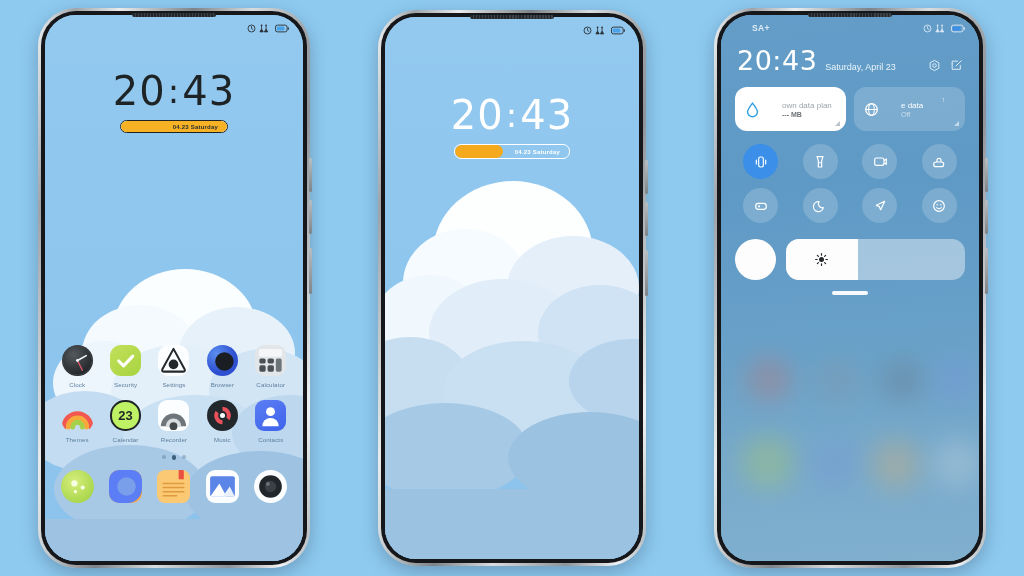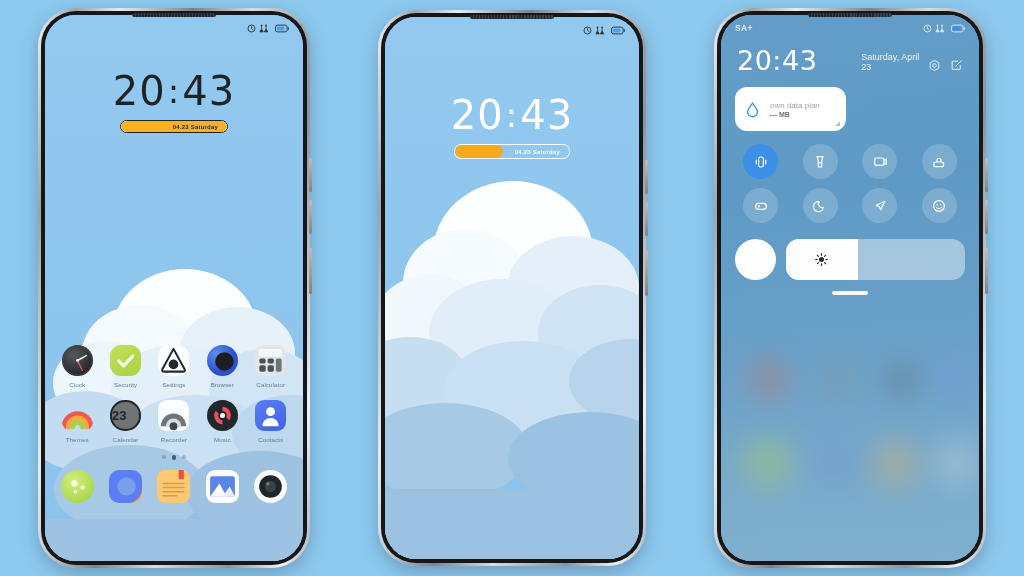--- a/index.html
+++ b/index.html
@@ -38,21 +38,21 @@
   }
   .btn-side.v1 { top:150px; height:34px; }
   .btn-side.v2 { top:192px; height:34px; }
   .btn-side.pw { top:240px; height:46px; }
 
   
   .wall { position:absolute; inset:0; background:linear-gradient(180deg,#93c9ef 0%,#8fc6ee 45%,#8cc3ec 100%); }
 
   
   .statusbar {
-    position:absolute; top:0; left:0; right:0; height:26px;
+    position:absolute; top:0; left:17px; right:0; height:26px;
     display:flex; align-items:center; justify-content:space-between;
     padding:0 14px; z-index:8;
     font-size:8px; letter-spacing:.3px;
   }
   .sb-left { color:#e8f3fb; font-size:8.5px; font-weight:600; opacity:.92; }
   .sb-right { display:flex; align-items:center; gap:3px; }
   .sb-right svg { display:block; }
 
   
   .clockwrap { position:absolute; top:56px; left:0; right:0; text-align:center; z-index:6; }
@@ -93,25 +93,25 @@
   .dock { display:flex; justify-content:space-around; padding:0 8px; }
   .dock .icon { width:33px; height:33px; border-radius:10px; margin-bottom:0; }
 
   
   .cc-blurbg { position:absolute; inset:0; background:linear-gradient(175deg,#6ea5cd 0%,#5f9ac6 30%,#6aa2c8 58%,#7faecb 78%,#8bb6cf 100%); }
   .cc-blob { position:absolute; border-radius:50%; filter:blur(13px); opacity:.55; }
   .cc-scrim { position:absolute; inset:0; background:linear-gradient(180deg,rgba(90,150,195,.55),rgba(110,165,205,.35)); }
   .cc { position:absolute; inset:0; z-index:7; padding:0 14px; }
   .cc-head { display:flex; align-items:flex-end; gap:8px; padding:32px 2px 0; }
   .cc-time { font-size:27px; color:#fff; font-weight:400; line-height:1; font-family:"DejaVu Sans", sans-serif; letter-spacing:.5px; }
-  .cc-date { font-size:9px; color:#eaf3fa; padding-bottom:2px; flex:1;margin-left:36px; }
+  .cc-date { font-size:9px; color:#eaf3fa; padding-bottom:2px; flex:1; }
   .cc-head-ic { display:flex; gap:9px; padding-bottom:2px; }
 
   .tiles { display:grid; grid-template-columns:1fr 1fr; gap:8px; margin-top:13px; }
-  .tile { height:44px; border-radius:12px; padding:7px 9px; position:relative; display:flex; align-items:center; gap:9px; }
+  .tile { height:44px; border-radius:12px; padding:7px 9px; position:relative; display:flex; align-items:center; gap:21px; }
   .tile.on { background:#ffffff; }
   .tile.off { background:rgba(255,255,255,.18); }
   .tile-txt { display:flex; flex-direction:column; gap:1px; min-width:0; }
   .tile-title { font-size:8px; white-space:nowrap; overflow:hidden; }
   .tile-sub { font-size:7px; opacity:.75; }
   .tile.on .tile-title { color:#9aa4ab; }
   .tile.on .tile-sub { color:#3c4347; font-weight:700; }
   .tile.off .tile-title { color:#ffffff; }
   .tile.off .tile-sub { color:#e2eef7; }
   .tile-corner { position:absolute; right:6px; bottom:5px; width:0; height:0;
@@ -246,21 +246,21 @@
             <div class="icon" style="background:transparent">
               <svg viewBox="0 0 32 32" width="31" height="31">
                   <path d="M2 28 A14 14 0 0 1 30 28" fill="none" stroke="#f2584f" stroke-width="5" stroke-linecap="round"></path>
                   <path d="M6.5 28 A9.5 9.5 0 0 1 25.5 28" fill="none" stroke="#f7a93c" stroke-width="5" stroke-linecap="round"></path>
                   <path d="M11 28 A5 5 0 0 1 21 28" fill="none" stroke="#a6cf4a" stroke-width="5" stroke-linecap="round"></path>
                 </svg>
             </div>
             <div class="applabel">Themes</div>
           </div>
           <div class="app">
-            <div class="icon" style="border-radius:15px;background:#737373;border:2.2px solid #1f2427;display:flex;align-items:center;justify-content:flex-start">
+            <div class="icon" style="border-radius:15px;background:#bef264;border:2.2px solid #1f2427;display:flex;align-items:center;justify-content:center">
               <span style="font-size:13px;font-weight:700;color:#1f2427;font-family:'Liberation Sans',sans-serif">23</span>
             </div>
             <div class="applabel">Calendar</div>
           </div>
           <div class="app">
             <div class="icon" style="border-radius:9px;background:#fbfdfe">
               <svg viewBox="0 0 32 32" width="31" height="31">
                   <path d="M3 27 A13 13 0 0 1 29 27 Z" fill="#6f767b"></path>
                   <path d="M8 27 A8 8 0 0 1 24 27 Z" fill="#d9dde0"></path>
                   <circle cx="16" cy="27" r="4" fill="#41474b"></circle>
@@ -459,20 +459,33 @@
                 <path d="M12 3 C7 9.5 5 12.5 5 15.3 A7 7 0 0 0 19 15.3 C19 12.5 17 9.5 12 3 Z" fill="none" stroke="#2f9fe0" stroke-width="2"></path>
               </svg>
             <div class="tile-txt">
               <div class="tile-title">own data plan</div>
               <div class="tile-sub">--- MB</div>
             </div>
             <div class="tile-corner"></div>
           </div>
 
 
+          <div class="tile off">
+            <svg width="17" height="17" viewBox="0 0 24 24">
+                <circle cx="12" cy="12" r="8.2" fill="none" stroke="#fff" stroke-width="1.8"></circle>
+                <ellipse cx="12" cy="12" rx="4" ry="8.2" fill="none" stroke="#fff" stroke-width="1.5"></ellipse>
+                <path d="M4 12 H20" stroke="#fff" stroke-width="1.5"></path>
+              </svg>
+            <div class="tile-txt">
+              <div class="tile-title">e data</div>
+              <div class="tile-sub">Off</div>
+            </div>
+            <div class="tile-extra">↑</div>
+            <div class="tile-corner"></div>
+          </div>
 
         </div>
 
         <div class="toggles">
           <div class="tg active">
             <svg width="16" height="16" viewBox="0 0 24 24">
                 <rect x="8.5" y="4.5" width="7" height="15" rx="2.6" fill="none" stroke="#fff" stroke-width="1.8"></rect>
                 <path d="M5 9 V15 M19 9 V15" stroke="#fff" stroke-width="1.8" stroke-linecap="round"></path>
               </svg>
           </div>

